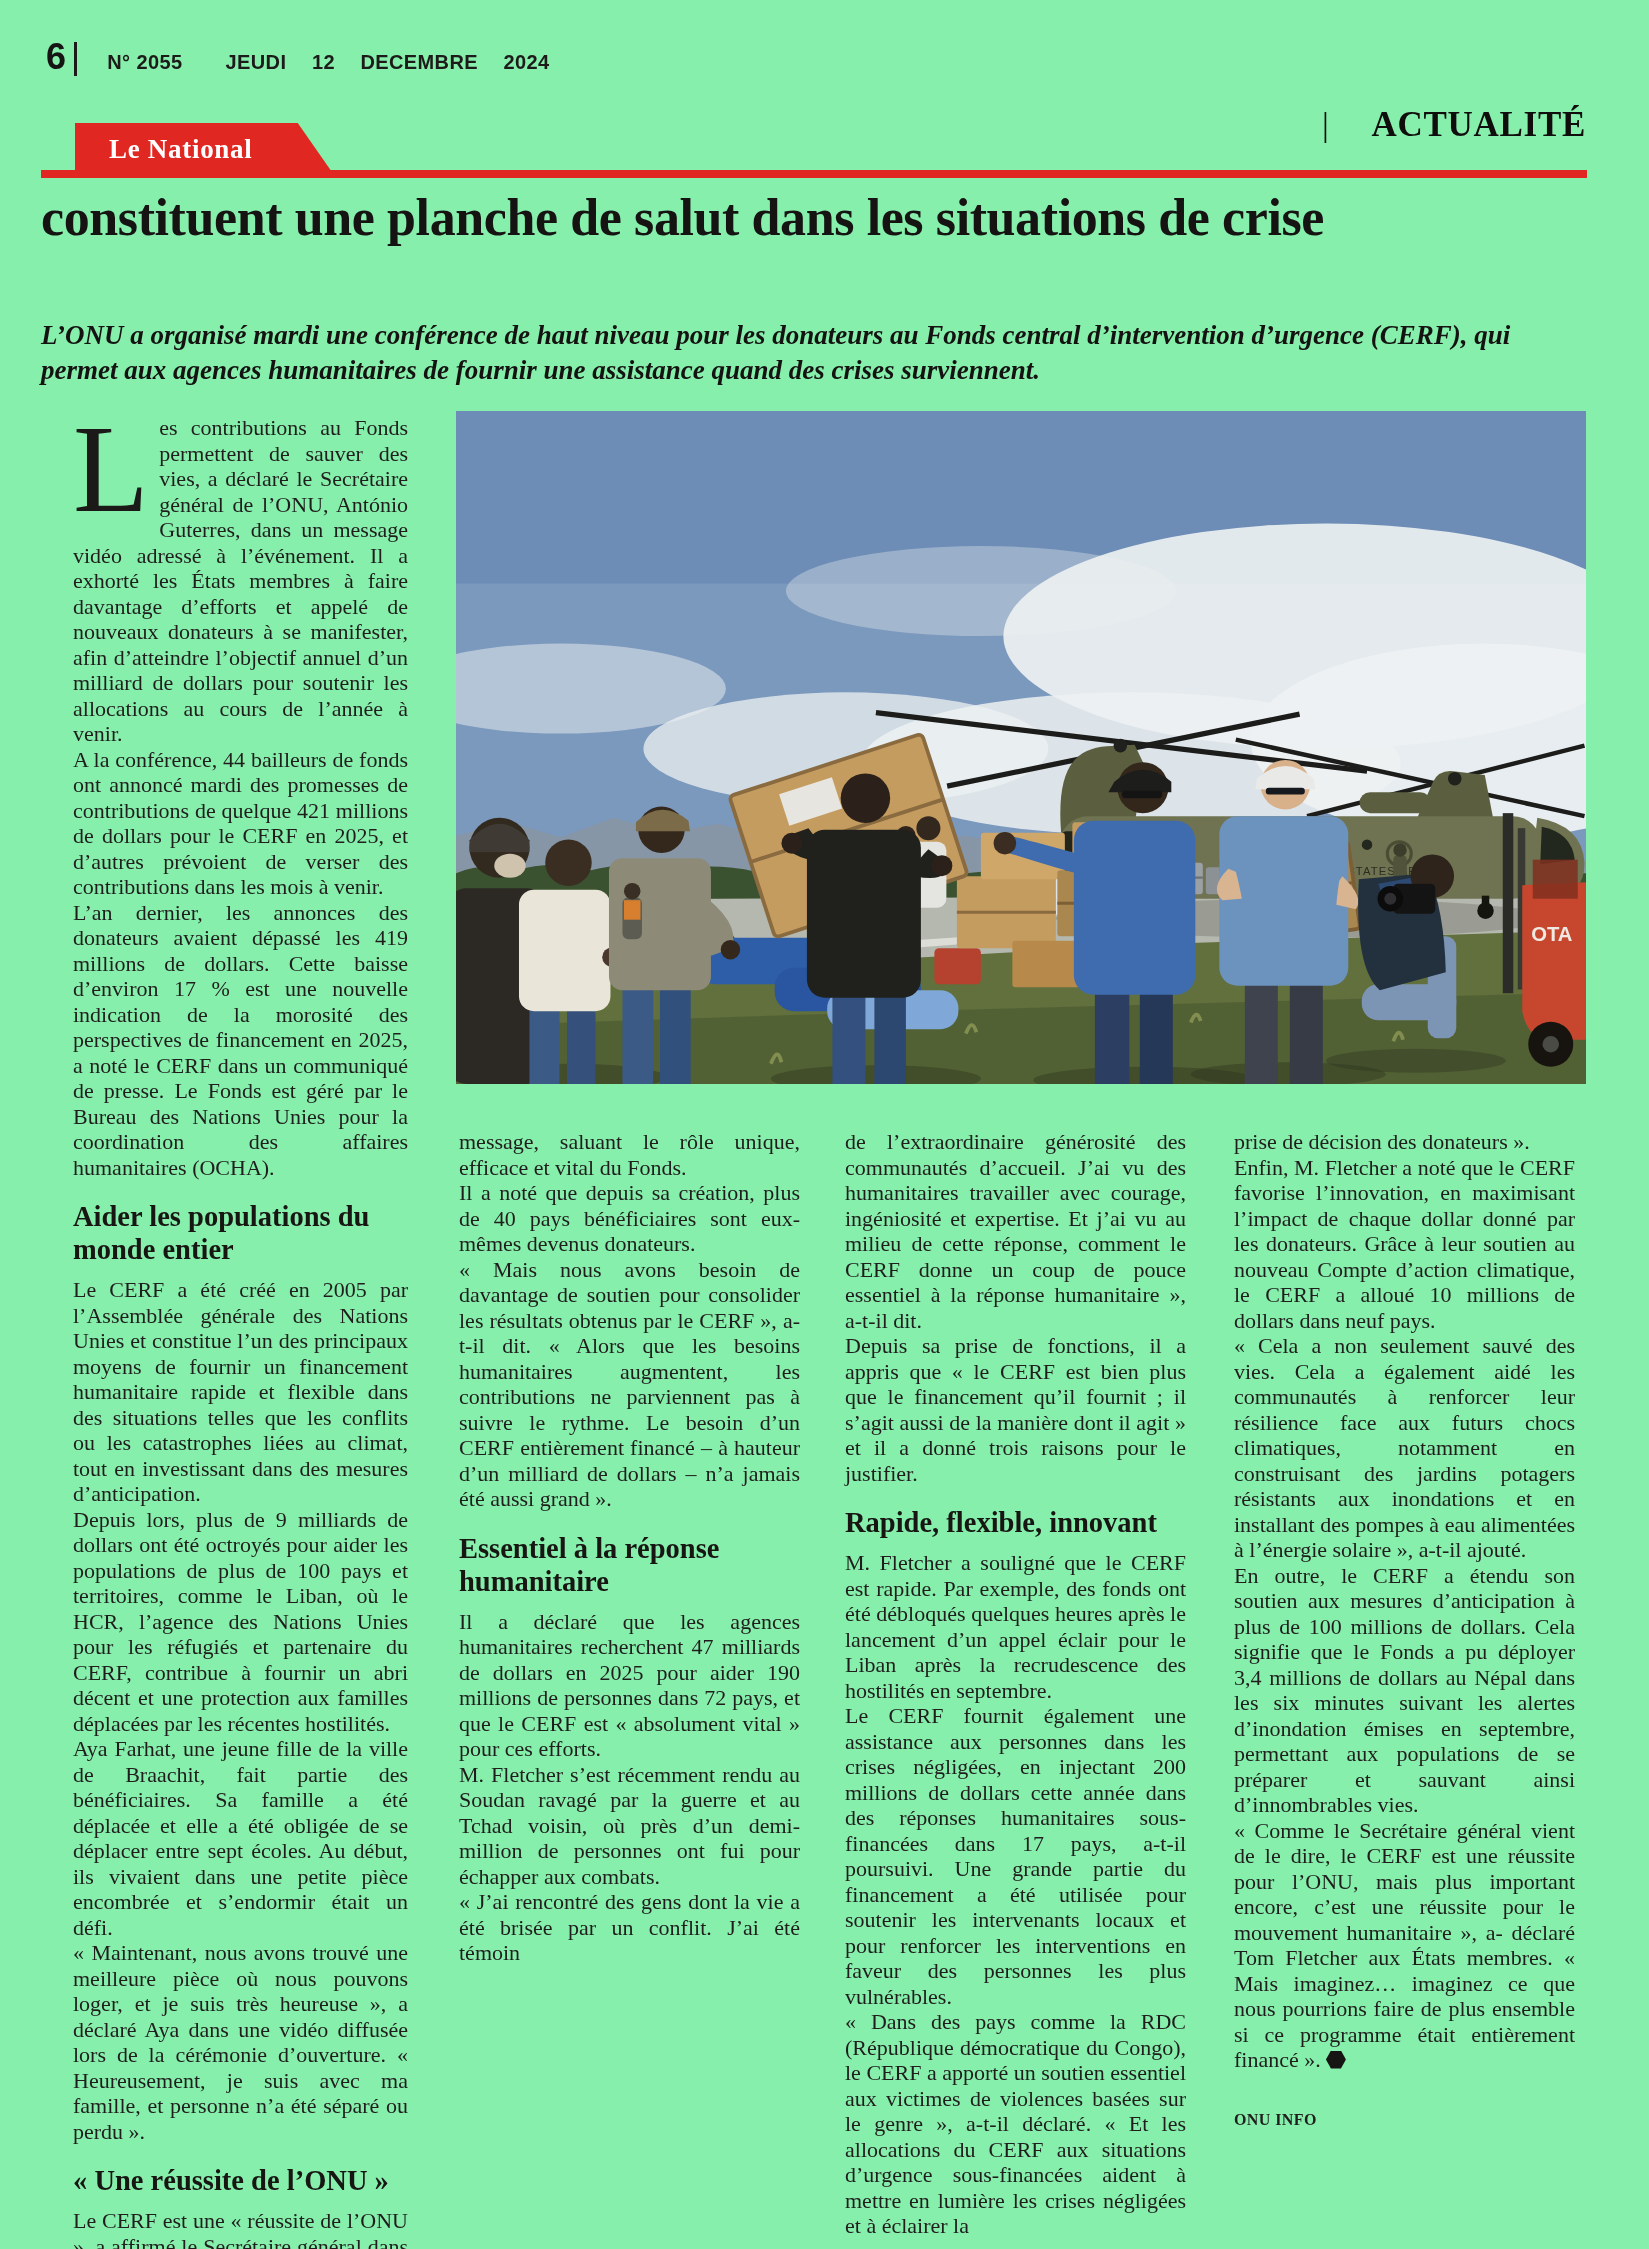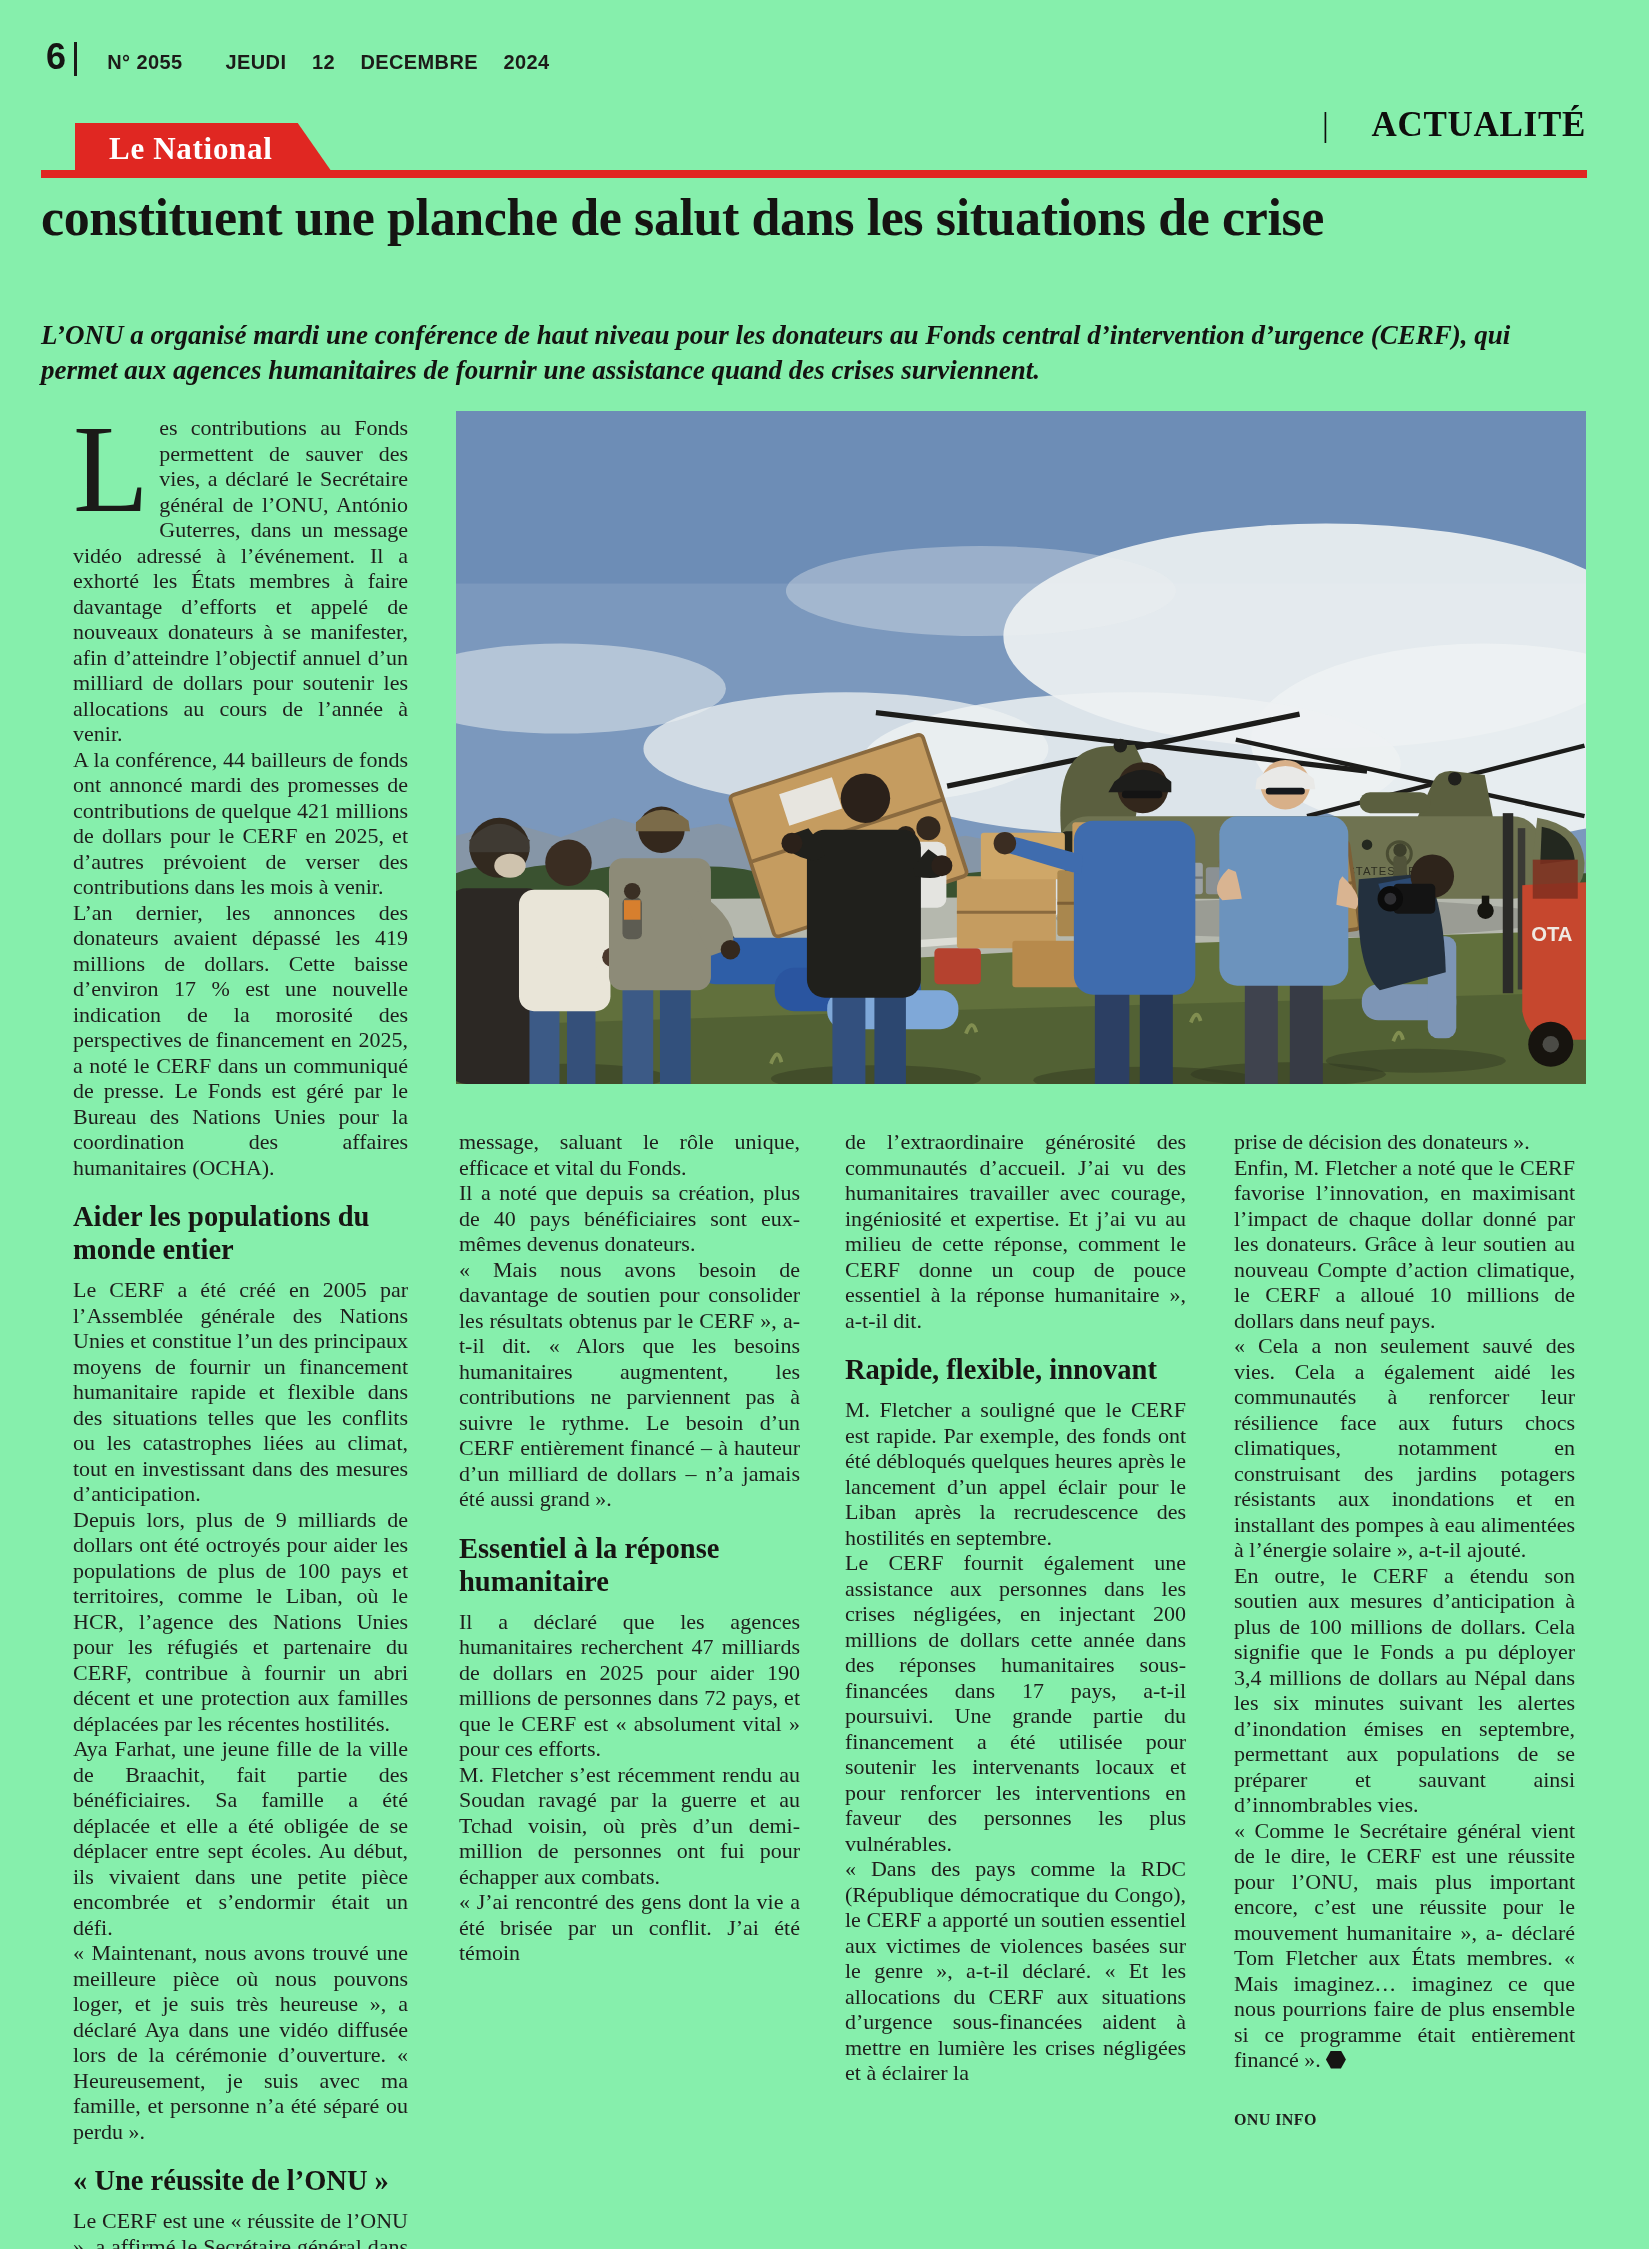--- a/index.html
+++ b/index.html
@@ -6,21 +6,21 @@
   .page{position:relative;width:1650px;height:2250px;background:#86efac;overflow:hidden;
         font-family:"Liberation Serif","DejaVu Serif",serif;color:#1f1e1c;}
   
   .folio{position:absolute;left:46px;top:36px;white-space:nowrap;font-family:"Liberation Sans","DejaVu Sans",sans-serif;}
   .pgnum{font-size:36px;font-weight:bold;color:#161514;}
   .folio-bar{display:inline-block;width:3.7px;height:34px;background:#1c1b19;margin:0 12px 0 7.5px;vertical-align:-6.7px;}
   .issue{font-size:20px;font-weight:bold;letter-spacing:0.4px;color:#1c1b19;margin-left:18px;}
   .datetxt{font-size:20px;font-weight:bold;letter-spacing:0.4px;word-spacing:19.5px;color:#1c1b19;margin-left:43px;}
   .masthead{position:absolute;left:75px;top:123px;width:259px;height:52px;box-sizing:border-box;
             clip-path:polygon(0 0,86% 0,100% 100%,0 100%);
-            color:#fff;font-weight:bold;font-size:31px;line-height:52px;padding-left:34px;letter-spacing:0.7px;}
+            color:#fff;font-weight:bold;font-size:27px;line-height:52px;padding-left:34px;letter-spacing:0.7px;}
   .section{position:absolute;top:105px;right:64px;font-weight:bold;font-size:35px;letter-spacing:0.7px;color:#0f0e0d;}
   .section .sep{font-weight:400;margin-right:42px;font-size:34px;}
   .redrule{position:absolute;left:41px;top:170px;width:1546px;height:8.2px;}
   
   .headline{position:absolute;left:41px;top:187px;}
   .hl{font-weight:bold;font-size:52px;line-height:61px;letter-spacing:-0.4px;color:#151412;white-space:nowrap;}
   .standfirst{position:absolute;left:41px;top:318px;width:1494px;font-weight:bold;font-style:italic;
               font-size:27px;line-height:35px;color:#141311;}
   
   .photo{position:absolute;left:456px;top:411px;width:1130px;height:673px;}
@@ -273,20 +273,21 @@
     <p class="bp">Il a noté que depuis sa création, plus de 40 pays bénéficiaires sont eux-mêmes devenus donateurs.</p>
     <p class="bp">« Mais nous avons besoin de davantage de soutien pour consolider les résultats obtenus par le CERF », a-t-il dit. « Alors que les besoins humanitaires augmentent, les contributions ne parviennent pas à suivre le rythme. Le besoin d’un CERF entièrement financé – à hauteur d’un milliard de dollars – n’a jamais été aussi grand ».</p>
     <h3 class="xhead">Essentiel à la réponse humanitaire</h3>
     <p class="bp">Il a déclaré que les agences humanitaires recherchent 47 milliards de dollars en 2025 pour aider 190 millions de personnes dans 72 pays, et que le CERF est « absolument vital » pour ces efforts.</p>
     <p class="bp">M. Fletcher s’est récemment rendu au Soudan ravagé par la guerre et au Tchad voisin, où près d’un demi-million de personnes ont fui pour échapper aux combats.</p>
     <p class="bp">« J’ai rencontré des gens dont la vie a été brisée par un conflit. J’ai été témoin</p>
   </div>
 
   <div class="col" style="left:845px;top:1129px;width:341px;">
     <p class="bp">de l’extraordinaire générosité des communautés d’accueil. J’ai vu des humanitaires travailler avec courage, ingéniosité et expertise. Et j’ai vu au milieu de cette réponse, comment le CERF donne un coup de pouce essentiel à la réponse humanitaire », a-t-il dit.</p>
+    <p class="bp">Depuis sa prise de fonctions, il a appris que « le CERF est bien plus que le financement qu’il fournit ; il s’agit aussi de la manière dont il agit » et il a donné trois raisons pour le justifier.</p>
     <h3 class="xhead">Rapide, flexible, innovant</h3>
     <p class="bp">M. Fletcher a souligné que le CERF est rapide. Par exemple, des fonds ont été débloqués quelques heures après le lancement d’un appel éclair pour le Liban après la recrudescence des hostilités en septembre.</p>
     <p class="bp">Le CERF fournit également une assistance aux personnes dans les crises négligées, en injectant 200 millions de dollars cette année dans des réponses humanitaires sous-financées dans 17 pays, a-t-il poursuivi. Une grande partie du financement a été utilisée pour soutenir les intervenants locaux et pour renforcer les interventions en faveur des personnes les plus vulnérables.</p>
     <p class="bp">« Dans des pays comme la RDC (République démocratique du Congo), le CERF a apporté un soutien essentiel aux victimes de violences basées sur le genre », a-t-il déclaré. « Et les allocations du CERF aux situations d’urgence sous-financées aident à mettre en lumière les crises négligées et à éclairer la</p>
   </div>
 
   <div class="col" style="left:1234px;top:1129px;width:341px;">
     <p class="bp">prise de décision des donateurs ».</p>
     <p class="bp">Enfin, M. Fletcher a noté que le CERF favorise l’innovation, en maximisant l’impact de chaque dollar donné par les donateurs. Grâce à leur soutien au nouveau Compte d’action climatique, le CERF a alloué 10 millions de dollars dans neuf pays.</p>
     <p class="bp">« Cela a non seulement sauvé des vies. Cela a également aidé les communautés à renforcer leur résilience face aux futurs chocs climatiques, notamment en construisant des jardins potagers résistants aux inondations et en installant des pompes à eau alimentées à l’énergie solaire », a-t-il ajouté.</p>

